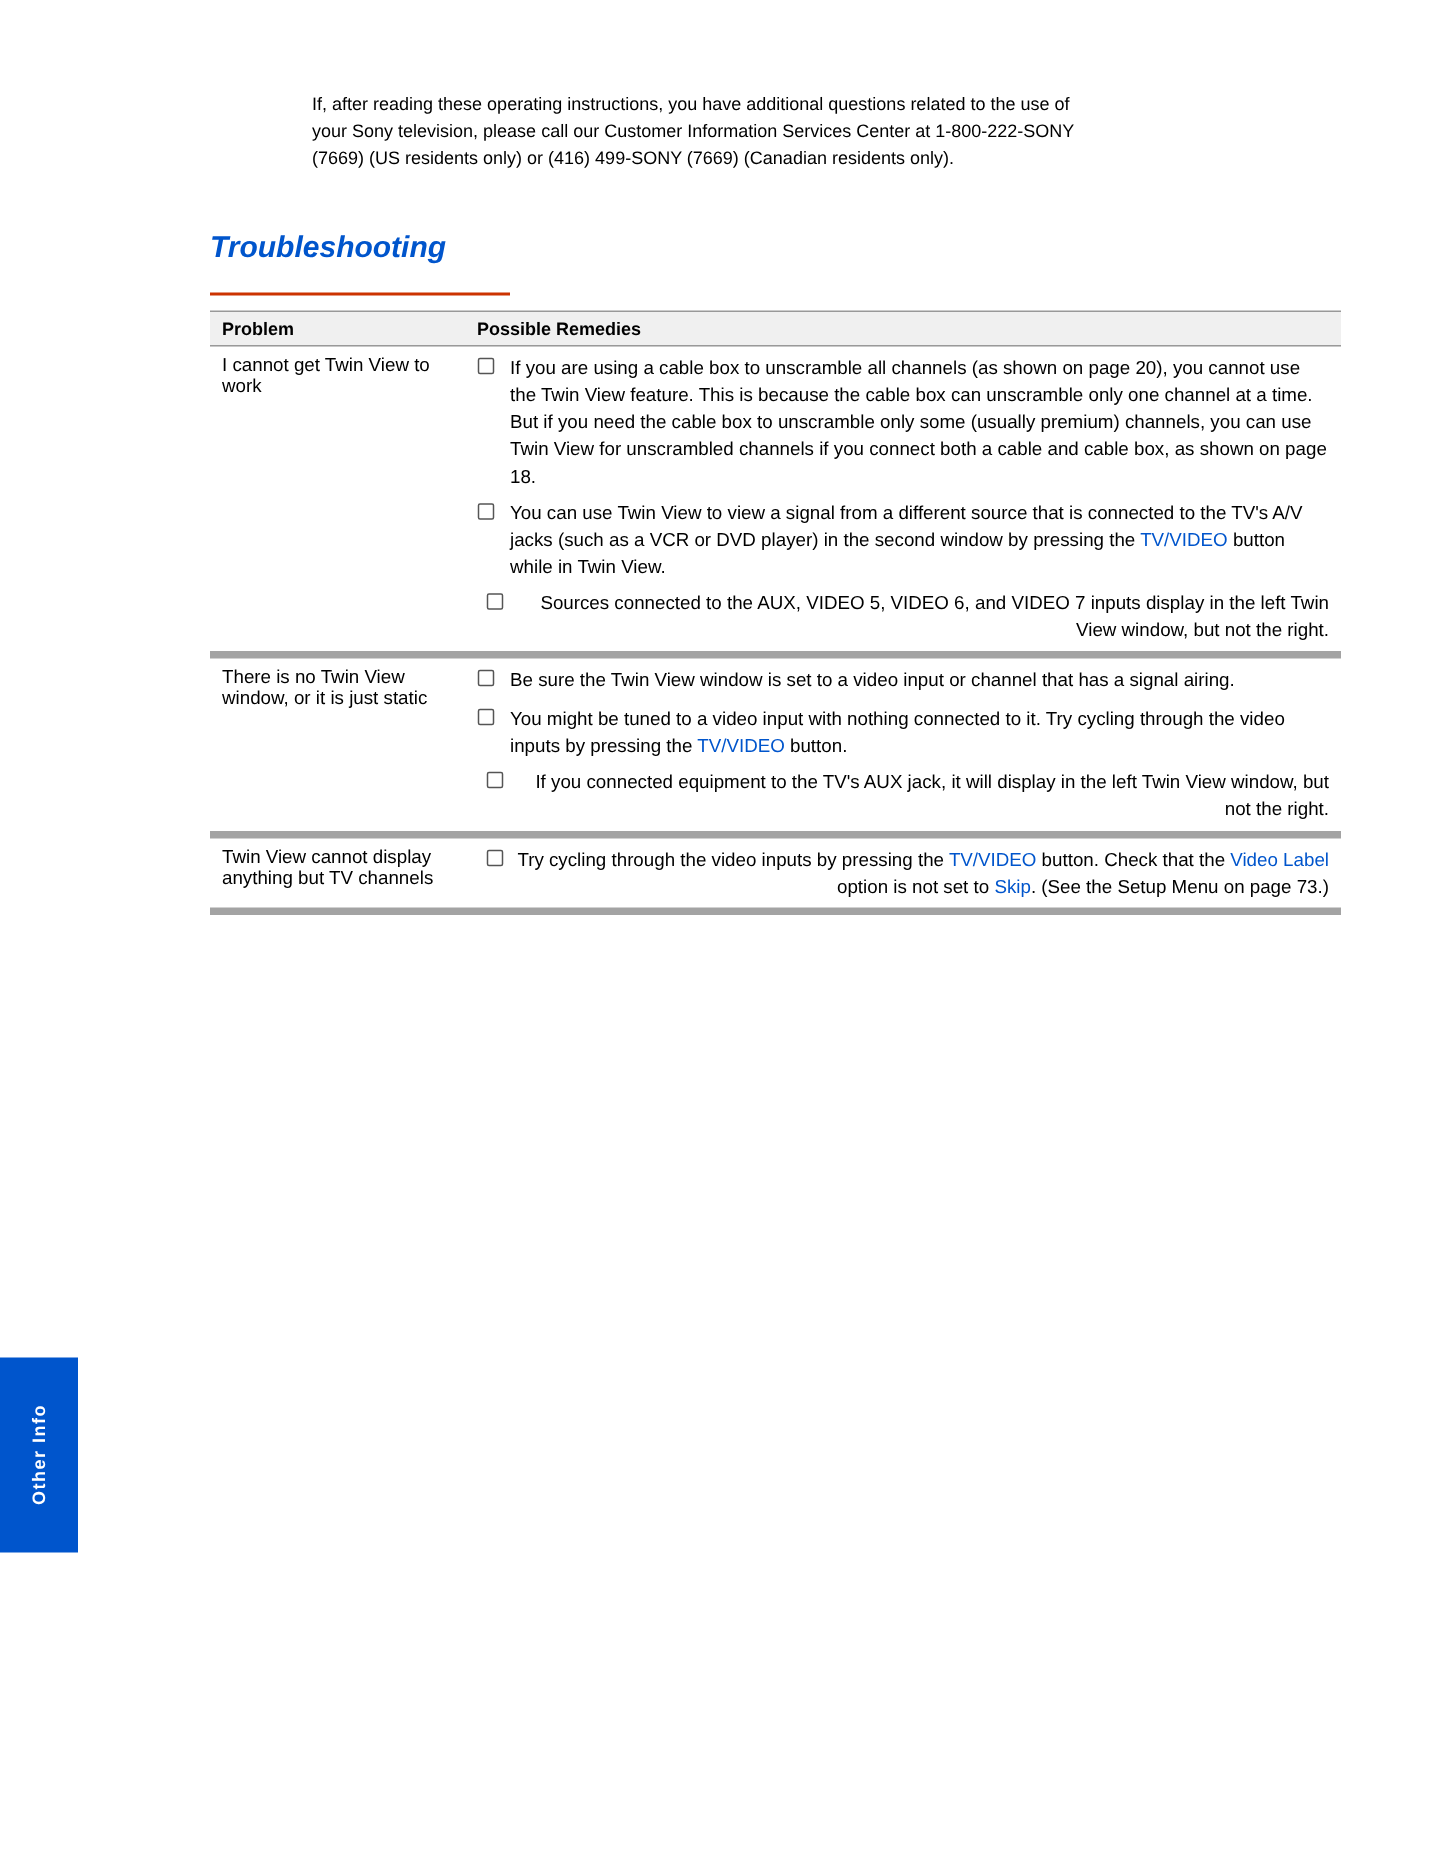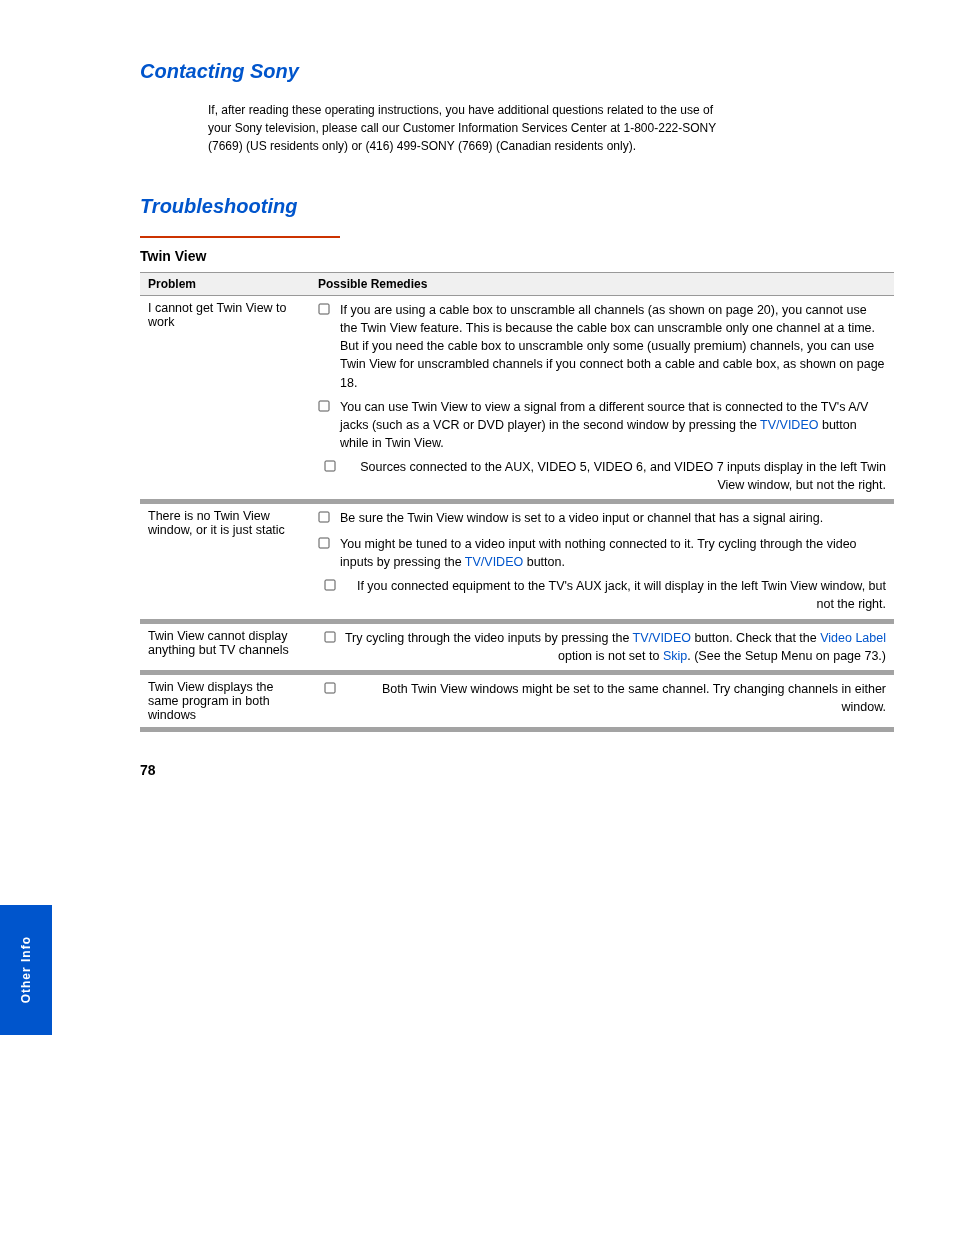--- a/index.html
+++ b/index.html
@@ -134,32 +134,30 @@
       font-size: 14px;
       margin-top: 30px;
     }
   </style>
 </head>
 <body>
 
 <div class="page-container">
 
   <div>
-    <div class="section-title">Contacting Sony</div>
     <div class="intro-text">
       <span>If, after reading these operating instructions, you have additional questions related to the use of your Sony television, please call our Customer Information Services Center at 1-800-222-SONY (7669) (US residents only) or (416) 499-SONY (7669) (Canadian residents only).</span>
     </div>
   </div>
 
   <div class="troubleshooting-section">
     <div class="section-title">Troubleshooting</div>
 
     <hr class="horizontal-rule">
 
-    <div class="subsection-title">Twin View</div>
 
     <table class="trouble-table">
       <thead>
         <tr>
           <th class="col-problem">Problem</th>
           <th>Possible Remedies</th>
         </tr>
       </thead>
       <tbody>
 
@@ -236,38 +234,22 @@
                   <svg viewBox="0 0 12 12" fill="none" xmlns="http://www.w3.org/2000/svg">
                     <rect x="1" y="1" width="10" height="10" rx="1" stroke="#555" stroke-width="1" fill="none"></rect>
                   </svg>
                 </span>
                 <span class="remedy-text">Try cycling through the video inputs by pressing the <a class="link-blue">TV/VIDEO</a> button. Check that the <a class="link-blue">Video Label</a> option is not set to <a class="link-blue">Skip</a>. (See the Setup Menu on page 73.)</span>
               </li>
             </ul>
           </td>
         </tr>
 
-        <tr>
-          <td class="problem-cell">Twin View displays the same program in both windows</td>
-          <td class="remedy-cell">
-            <ul class="remedy-list">
-              <li>
-                <span class="remedy-bullet">
-                  <svg viewBox="0 0 12 12" fill="none" xmlns="http://www.w3.org/2000/svg">
-                    <rect x="1" y="1" width="10" height="10" rx="1" stroke="#555" stroke-width="1" fill="none"></rect>
-                  </svg>
-                </span>
-                <span class="remedy-text">Both Twin View windows might be set to the same channel. Try changing channels in either window.</span>
-              </li>
-            </ul>
-          </td>
-        </tr>
       </tbody>
     </table>
   </div>
 
-  <div class="page-number">78</div>
 
 </div>
 
 <div class="side-tab">
   <span class="side-tab-text">Other Info</span>
 </div>
 
 </body></html>

